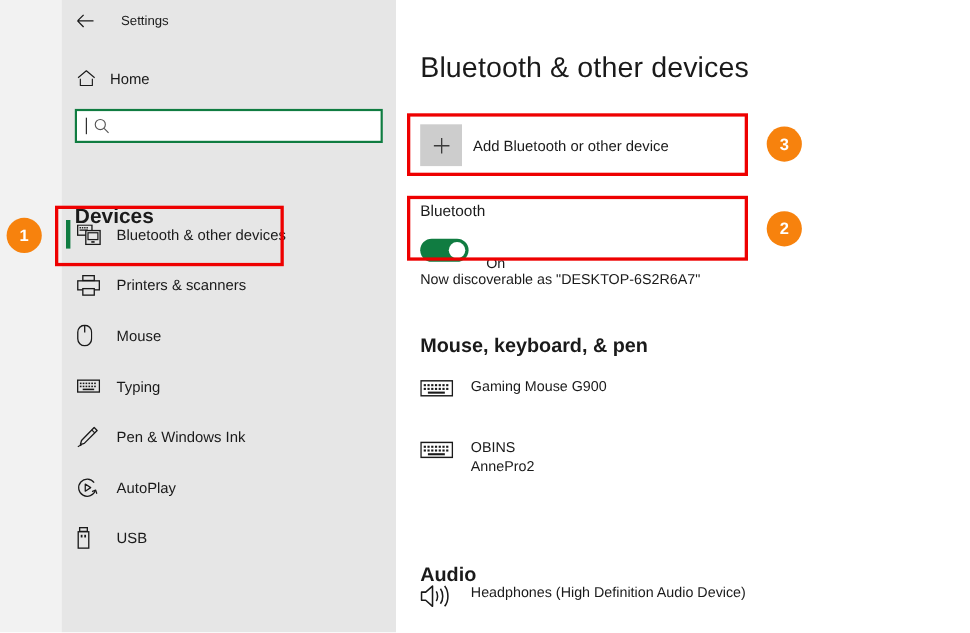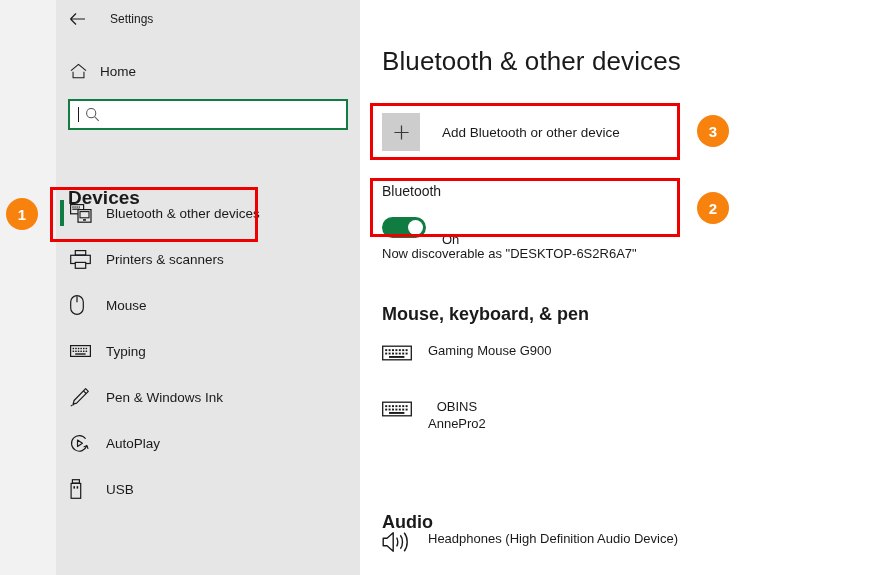--- a/index.html
+++ b/index.html
@@ -127,21 +127,21 @@
   }
   .plus-tile {
     width: 38px; height: 38px;
     background: #cdcdcd;
     display: flex; align-items: center; justify-content: center;
     color: #3a3a3a; font-size: 21px; line-height: 1;
     font-weight: 300;
   }
   .add-device-label {
     font-size: 13.5px; color: #1a1a1a;
-    margin-left: 22px;
+    margin-left: 10px;
   }
 
   .bt-section { position: absolute; left: 22px; top: 183px; }
   .bt-header { font-size: 14px; color: #1a1a1a; }
   .bt-toggle-row {
     margin-top: 9px;
     display: flex; align-items: center;
   }
   .toggle {
     position: relative;
@@ -180,21 +180,21 @@
   .dev-1 { top: 342px; }
   .dev-2 { top: 398px; }
   .dev-3 { top: 530px; }
 
   .device-icon {
     width: 46px; min-width: 46px;
     display: flex; align-items: flex-start; justify-content: flex-start;
     color: #1a1a1a;
     padding-top: 1px;
   }
-  .device-texts { padding-top: 0px; text-align: center; }
+  .device-texts { padding-top: 0px; }
   .device-name { font-size: 13px; color: #1a1a1a; line-height: 17px; }
   .device-sub  { font-size: 13px; color: #1a1a1a; line-height: 17px; }
 
   
   .anno-box {
     position: absolute;
     border: 3px solid #ee0000;
     pointer-events: none;
   }
   .anno-sidebar { left: 50px;  top: 187px; width: 208px; height: 55px; }

